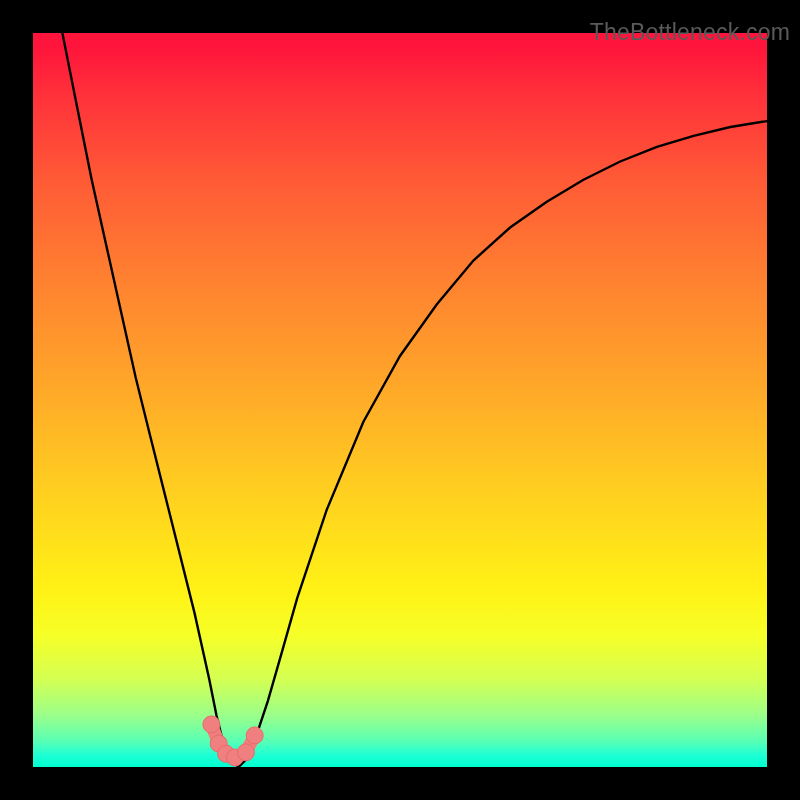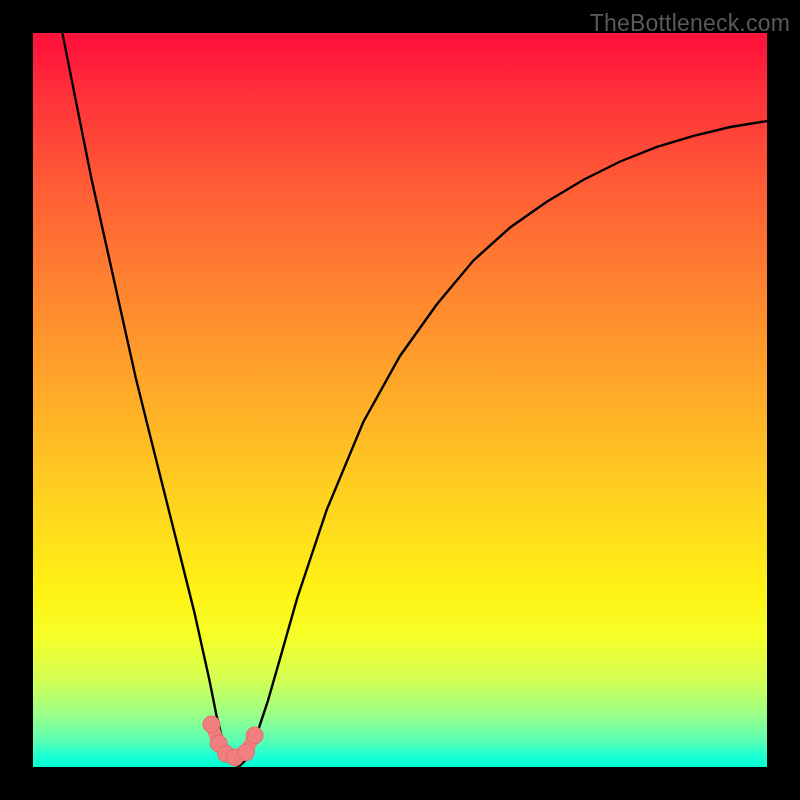--- a/index.html
+++ b/index.html
@@ -37,21 +37,21 @@
       #f6ff27 82%,
       #d4ff52 88%,
       #9aff8a 93%,
       #58ffb5 96.5%,
       #1bffd6 98.5%,
       #00ffd0 100%
     );
   }
   .watermark {
     position: absolute;
-    top: 10px;
+    top: 19px;
     right: 10px;
     color: #5a5a5a;
     font-size: 23px;
     font-weight: 400;
     letter-spacing: 0.2px;
     font-family: Arial, Helvetica, sans-serif;
   }
   svg.curve {
     position: absolute;
     top: 0;

